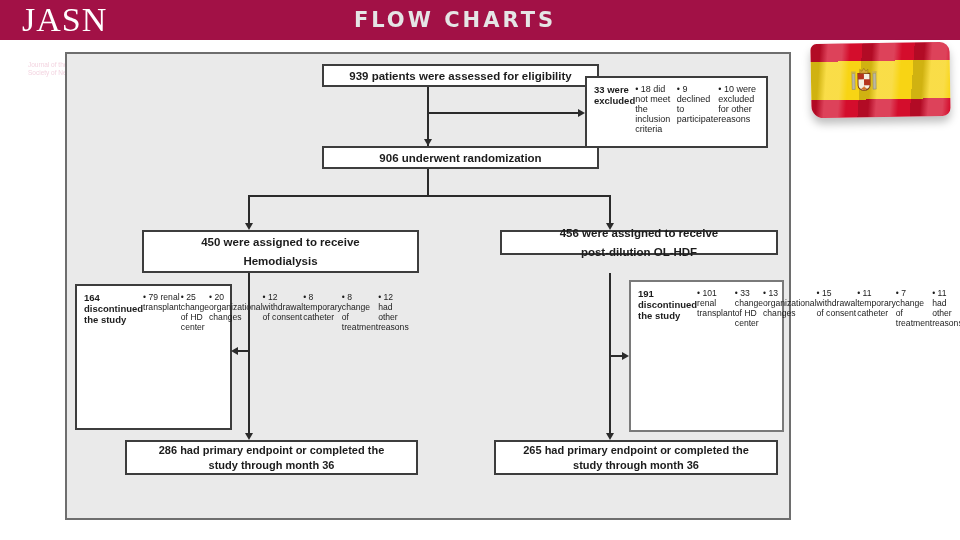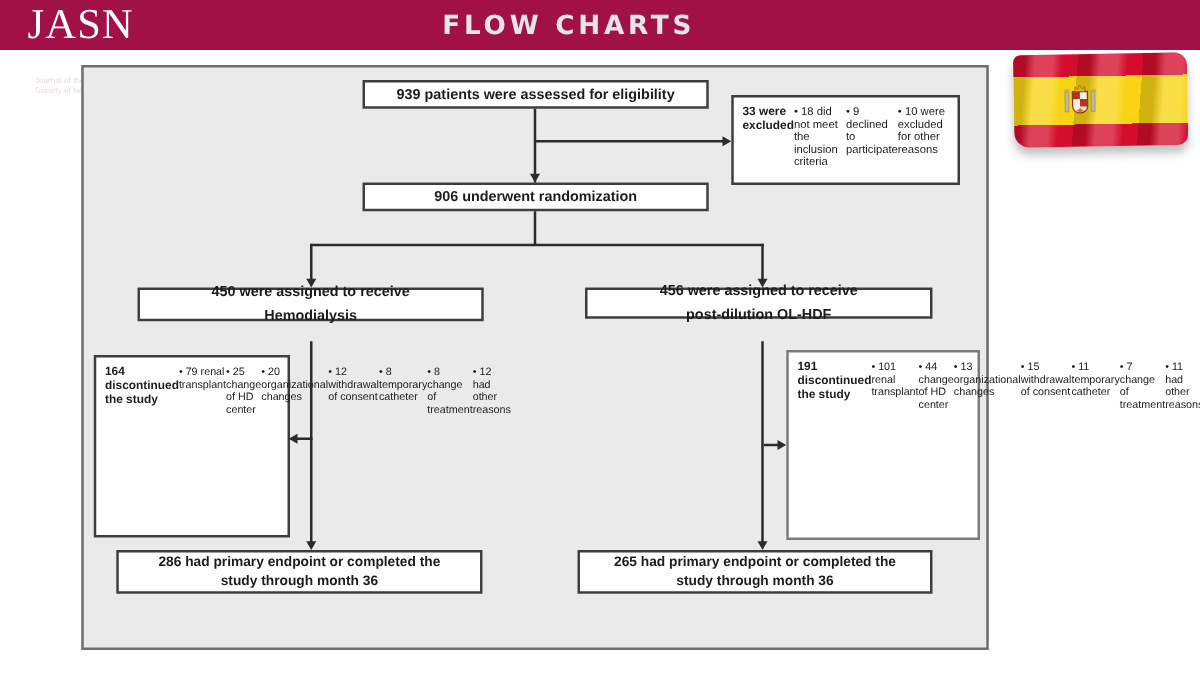--- a/index.html
+++ b/index.html
@@ -24,25 +24,25 @@
     box-shadow:0 6px 8px rgba(0,0,0,0.25);
     overflow:hidden; }
   .flag-sheen { position:absolute; left:0; top:0; width:100%; height:100%;
     background:repeating-linear-gradient(95deg, rgba(0,0,0,0.16) 0 10px, rgba(255,255,255,0.22) 18px 32px, rgba(0,0,0,0) 40px 52px); }
   .flag-emblem { position:absolute; left:40px; top:22px; width:26px; height:30px; }
 
   
   .panel { position:absolute; left:65px; top:52px; width:726px; height:468px; background:#eaeaea; border:2px solid #6e6e6e; }
 
   .node { position:absolute; background:#ffffff; border:2px solid #3d3d3d; color:#1c1c1c; }
-  .node.center { display:flex; flex-direction:column; align-items:center; justify-content:center; text-align:center; font-weight:700; }
+  .node.center { display:flex; flex-direction:column; align-items:center; justify-content:center; text-align:center; font-weight:700;margin-left:32px; }
   .fs11 { font-size:11.5px; }
   .node-eligibility { left:290px; top:64px; width:277px; height:23px; }
   .node-randomization { left:290px; top:146px; width:277px; height:23px; }
-  .node-assign-left  { left:110px; top:230px; width:277px; height:27px; line-height:19px; }
+  .node-assign-left  { left:110px; top:230px; width:277px; height:43px; line-height:19px; }
   .node-assign-right { left:468px; top:230px; width:278px; height:25px; line-height:19px; }
   .node-end-left  { left:93px;  top:440px; width:293px; height:35px; font-size:11px; line-height:15px; }
   .node-end-right { left:462px; top:440px; width:284px; height:35px; font-size:11px; line-height:15px; }
 
   .node.listbox { padding:6px 7px; display:flex; flex-direction:row; justify-content:space-between; }
   .node-excluded { left:585px; top:76px; width:183px; height:72px; font-size:9px; }
   .node-disc-left  { left:75px;  top:284px; width:157px; height:146px; font-size:8.6px; }
   .node-disc-right { left:629px; top:280px; width:155px; height:152px; font-size:8.6px; border-color:#7a7a7a; }
   .listbox .lb-title { font-weight:700; font-size:9.5px; }
   .listbox .bli::before { content:"\2022  "; }
@@ -120,21 +120,21 @@
     <div class="bli">20 organizational changes</div>
     <div class="bli">12 withdrawal of consent</div>
     <div class="bli">8 temporary catheter</div>
     <div class="bli">8 change of treatment</div>
     <div class="bli">12 had other reasons</div>
   </div>
 
   <div class="node listbox node-disc-right">
     <div class="lb-title">191 discontinued the  study</div>
     <div class="bli">101 renal transplant</div>
-    <div class="bli">44 change of HD center</div>
+    <div class="bli">33 change of HD center</div>
     <div class="bli">13 organizational changes</div>
     <div class="bli">15 withdrawal of consent</div>
     <div class="bli">11 temporary catheter</div>
     <div class="bli">7 change of treatment</div>
     <div class="bli">11 had other reasons</div>
   </div>
 
   <div class="node center node-end-left">
     <span>286 had primary endpoint or completed the</span>
     <span>study through month 36</span>

